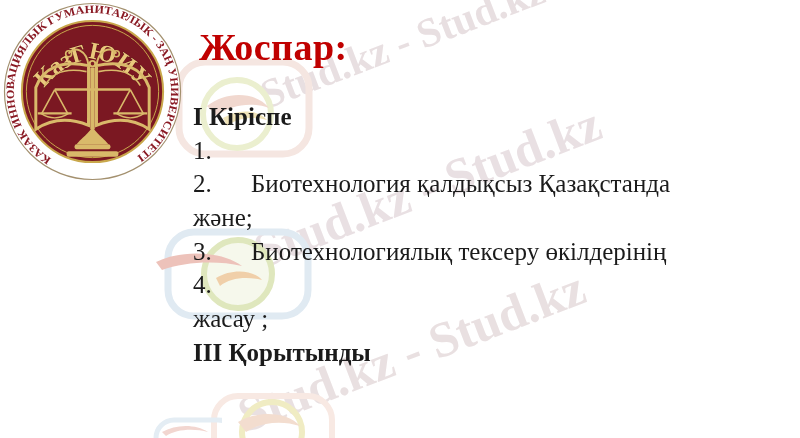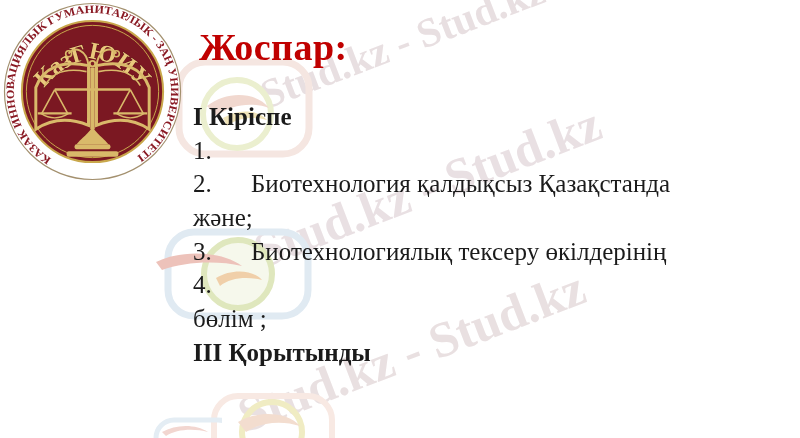--- a/index.html
+++ b/index.html
@@ -117,17 +117,17 @@
 
   <div class="title" style="color:#c00000;">Жоспар:</div>
 
   <div class="outline">
     <div class="line b"><span class="txt">I Кіріспе</span></div>
     <div class="line"><span class="num w58">1.</span></div>
     <div class="line"><span class="num w58">2.</span><span class="txt">Биотехнология қалдықсыз Қазақстанда</span></div>
     <div class="line"><span class="txt">және;</span></div>
     <div class="line"><span class="num w58">3.</span><span class="txt">Биотехнологиялық тексеру өкілдерінің</span></div>
     <div class="line"><span class="num w48">4.</span></div>
-    <div class="line"><span class="txt">бөлім ;</span></div>
+    <div class="line"><span class="txt">жасау ;</span></div>
     <div class="line b"><span class="txt">III Қорытынды</span></div>
   </div>
 
 </div>
 
 </body></html>

